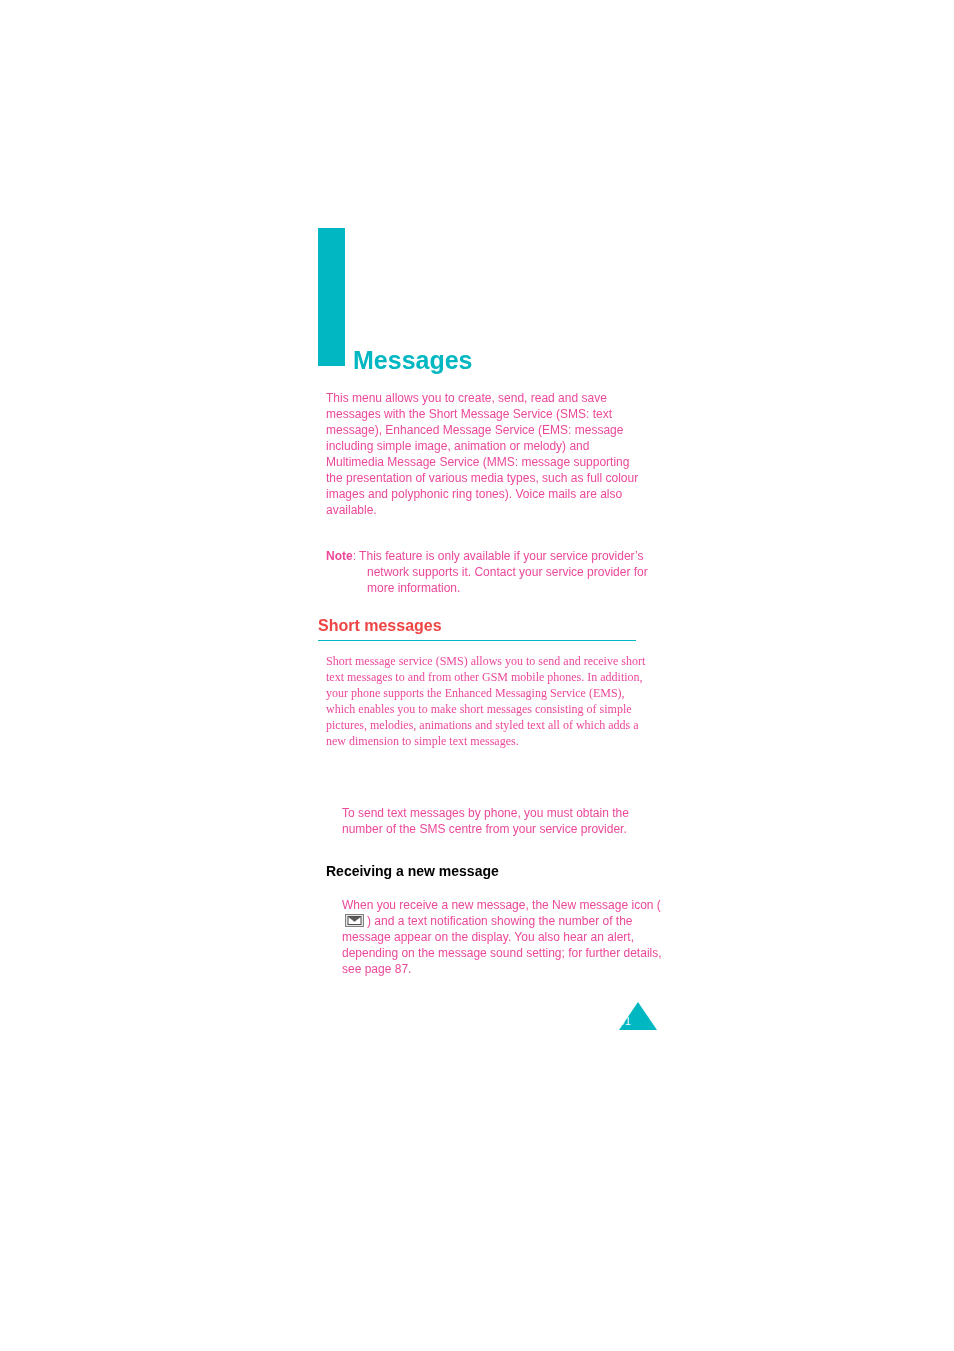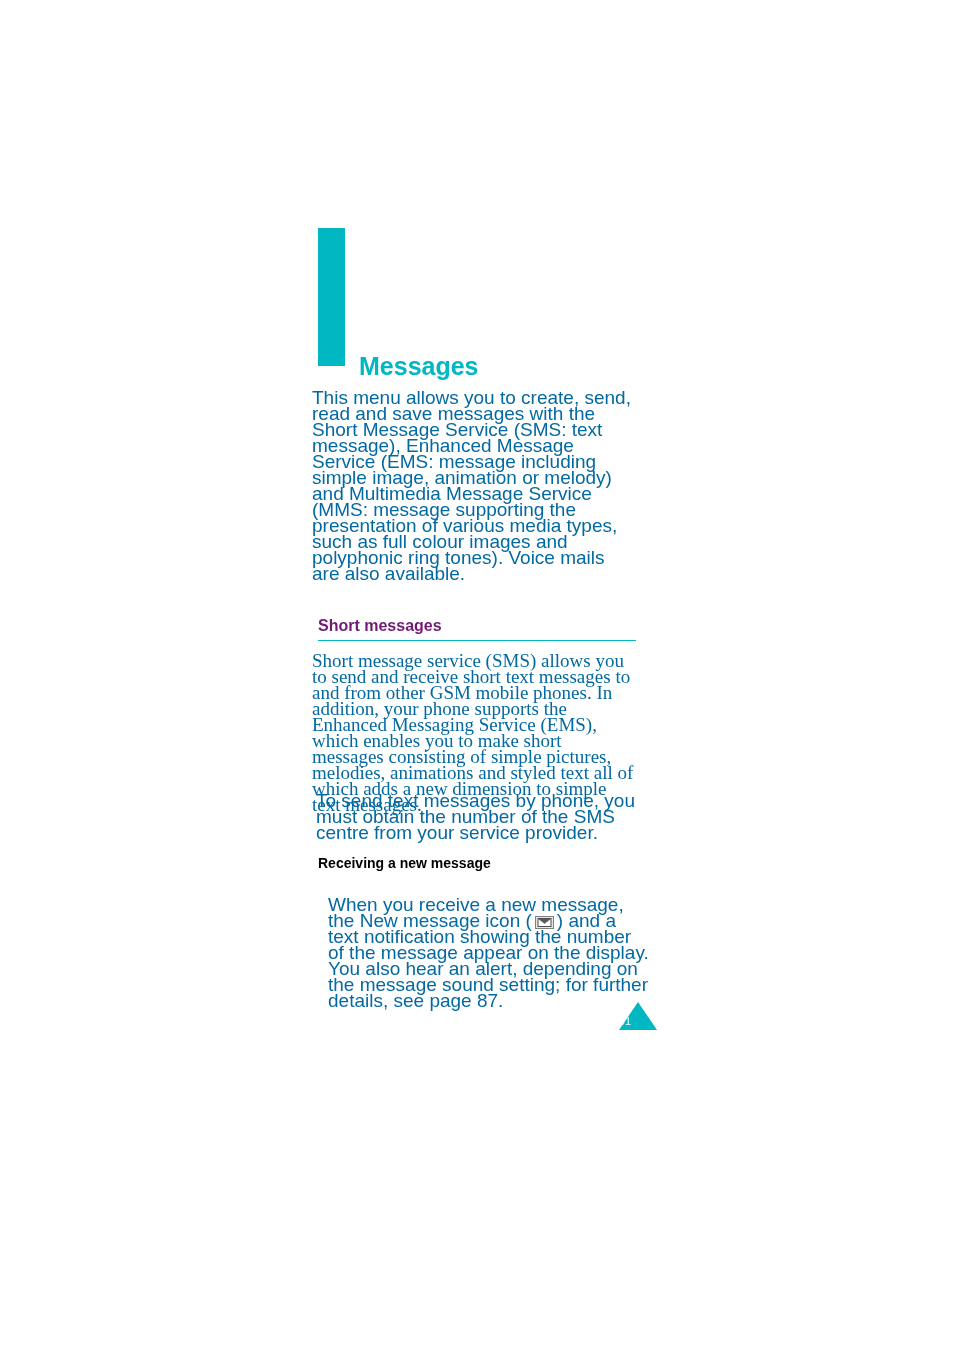--- a/index.html
+++ b/index.html
@@ -27,41 +27,41 @@
   .chapter-title {
     position: absolute;
     left: 353px;
     top: 346px;
     font-size: 25px;
     font-weight: bold;
     color: #00b7c2;
   }
   .body-text {
     position: absolute;
-    left: 312px;
+    left: 326px;
     width: 322px;
-    font-size: 19px;
+    font-size: 12px;
     line-height: 16px;
-    color: #0369a1;
+    color: #ec4899;
   }
   .intro { top: 390px; }
   .note {
     top: 548px;
     width: 302px;
     padding-left: 41px;
     text-indent: -41px;
   }
   .note .note-label { font-weight: bold; }
   .section-heading {
     position: absolute;
     left: 318px;
     top: 617px;
     font-size: 16px;
     font-weight: bold;
-    color: #701a75;
+    color: #ef4444;
   }
   .section-rule {
     position: absolute;
     left: 318px;
     top: 640px;
     width: 318px;
     height: 1px;
     background: #00b7c2;
   }
   .para1 { top: 653px; font-family: Liberation Serif, serif; }
@@ -100,34 +100,35 @@
     font-family: "Liberation Sans", sans-serif;
   }
 </style>
 </head>
 <body>
 
 <div class="page">
 
   <div class="accent-bar"></div>
 
-  <h1 class="chapter-title" style="margin:6px">Messages</h1>
+  <h1 class="chapter-title" style="margin:0">Messages</h1>
 
   <p class="body-text intro" style="margin:0">This menu allows you to create, send, read and save messages with the Short Message Service (SMS: text message), Enhanced Message Service (EMS: message including simple image, animation or melody) and Multimedia Message Service (MMS: message supporting the presentation of various media types, such as full colour images and polyphonic ring tones). Voice mails are also available.</p>
 
+  <p class="body-text note" style="margin:0"><span class="note-label">Note</span><span>: This feature is only available if your service provider’s network supports it. Contact your service provider for more information.</span></p>
 
   <h2 class="section-heading" style="margin:0">Short messages</h2>
 
   <div class="section-rule"></div>
 
   <p class="body-text para1" style="margin:0">Short message service (SMS) allows you to send and receive short text messages to and from other GSM mobile phones. In addition, your phone supports the Enhanced Messaging Service (EMS), which enables you to make short messages consisting of simple pictures, melodies, animations and styled text all of which adds a new dimension to simple text messages.</p>
 
-  <p class="body-text para2" style="margin:4px">To send text messages by phone, you must obtain the number of the SMS centre from your service provider.</p>
+  <p class="body-text para2" style="margin:16px">To send text messages by phone, you must obtain the number of the SMS centre from your service provider.</p>
 
-  <h3 class="sub-heading" style="margin:0">Receiving a new message</h3>
+  <h3 class="sub-heading" style="margin:8px">Receiving a new message</h3>
 
   <p class="body-text para3" style="margin:16px"><span>When you receive a new message, the New message icon (</span><span class="inline-icon"><svg width="19" height="13" viewBox="0 0 19 13" aria-hidden="true">
           <rect x="0.5" y="0.5" width="18" height="12" fill="#e6e6e6" stroke="#808080"></rect>
           <rect x="3" y="2.5" width="13" height="8" fill="#ffffff" stroke="#4d4d4d"></rect>
           <path d="M3 2.5 L9.5 7.5 L16 2.5 Z" fill="#5a5a5a" stroke="#4d4d4d" stroke-width="0.5"></path>
         </svg></span><span>) and a text notification showing the number of the message appear on the display. You also hear an alert, depending on the message sound setting; for further details, see page 87.</span></p>
 
   <div class="page-badge">
     <span class="page-num">91</span>
   </div>

